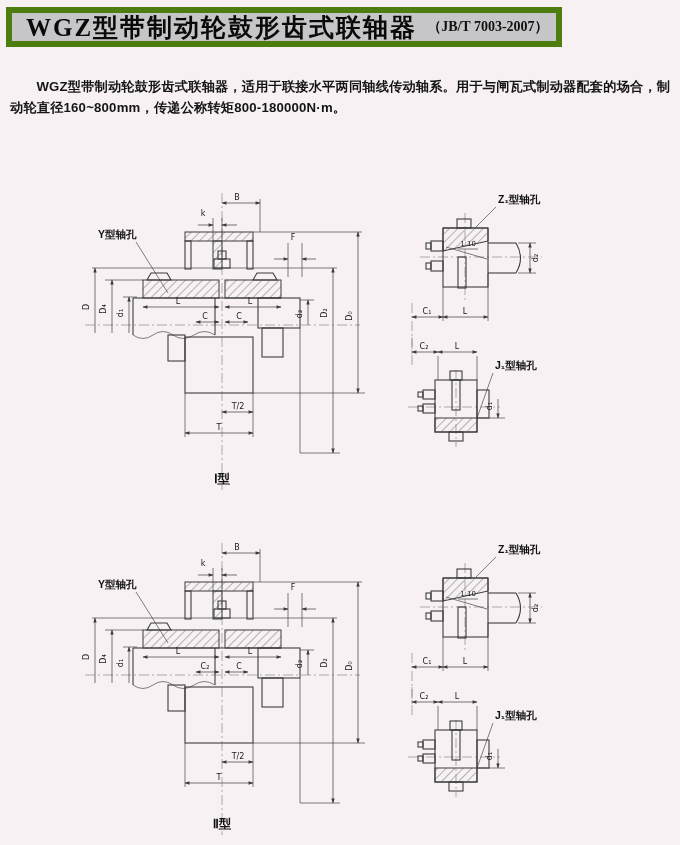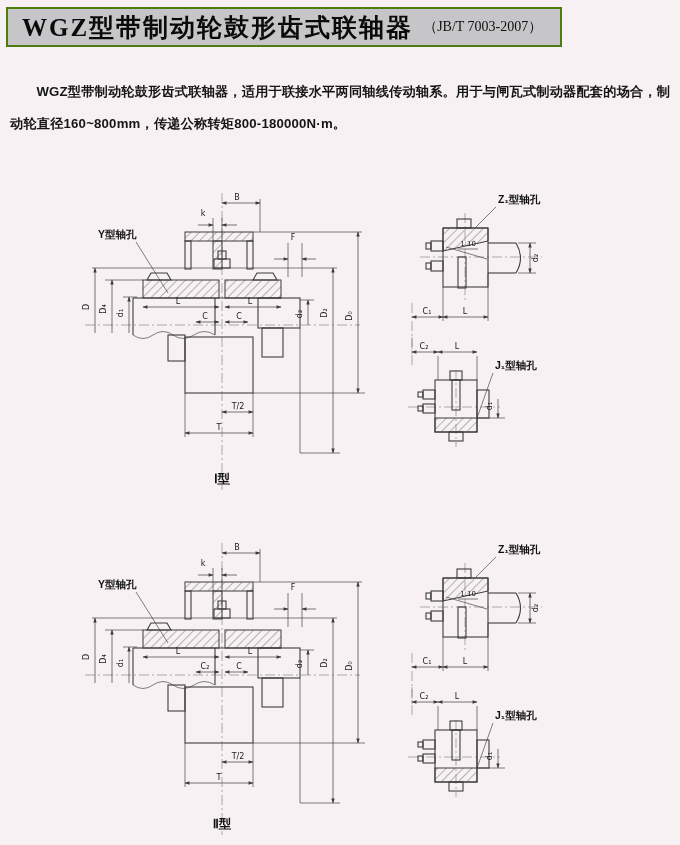--- a/index.html
+++ b/index.html
@@ -1,25 +1,25 @@
 <!DOCTYPE html>
 <html><head>
 <meta charset="utf-8">
 <style>
   html,body{margin:0;padding:0;}
   .page{position:relative;width:680px;height:845px;background:#f7f1f4;overflow:hidden;
         font-family:"Liberation Sans",sans-serif;}
   .banner{position:absolute;left:6px;top:7px;width:556px;height:40px;background:#c6c5c7;
-          border:2px solid #4d7c0f;display:flex;align-items:center;padding-left:14px;box-sizing:border-box;}
+          border:6px solid #4d7c0f;display:flex;align-items:center;padding-left:14px;box-sizing:border-box;}
   .banner .title{font-family:"Liberation Serif",serif;font-weight:bold;font-size:25px;
                  letter-spacing:2px;color:#0a0a0a;white-space:nowrap;}
-  .banner .std{font-family:"Liberation Serif",serif;font-weight:normal;font-size:14px;
+  .banner .std{font-family:"Liberation Serif",serif;font-weight:bold;font-size:14px;
                color:#111;margin-left:10px;white-space:nowrap;}
   .intro{position:absolute;left:10px;top:76px;width:662px;}
-  .intro p{margin:0;text-indent:2em;font-weight:bold;font-size:13.2px;line-height:32px;
+  .intro p{margin:0;text-indent:2em;font-weight:bold;font-size:13.2px;line-height:21px;
            color:#151515;letter-spacing:0.2px;}
   .fig{position:absolute;left:0;width:680px;}
   #fig1{top:185px;height:315px;}
   #fig2{top:535px;height:310px;}
   svg{display:block;}
   .ol{fill:none;stroke:#3c3c3c;stroke-width:1.1;}
   .tl{fill:none;stroke:#3c3c3c;stroke-width:0.65;}
   .cl{fill:none;stroke:#787878;stroke-width:0.6;stroke-dasharray:10 3 2 3;}
   .hz{fill:url(#h1);stroke:#3c3c3c;stroke-width:1;}
   .dim{fill:none;stroke:#3c3c3c;stroke-width:0.7;marker-start:url(#ar1);marker-end:url(#ar1);}

